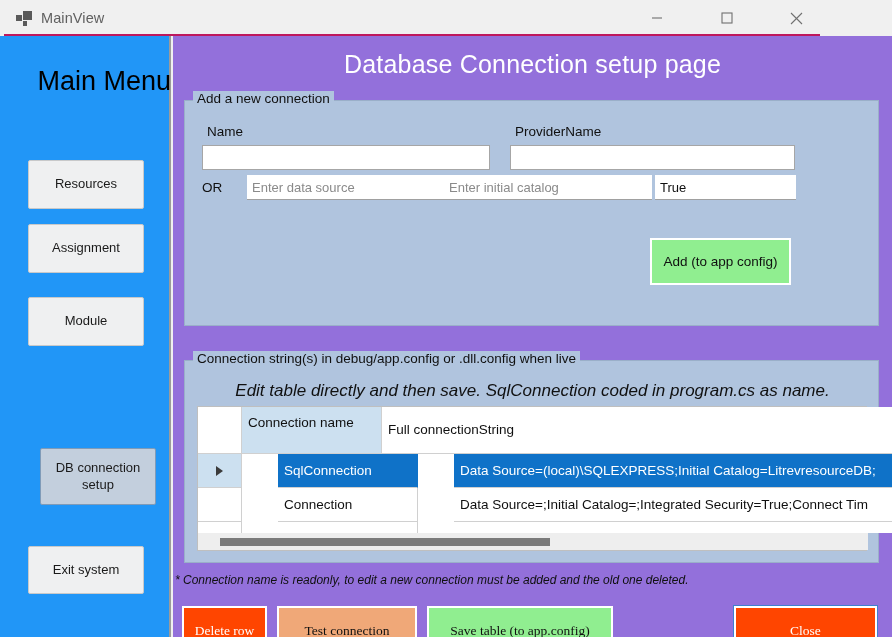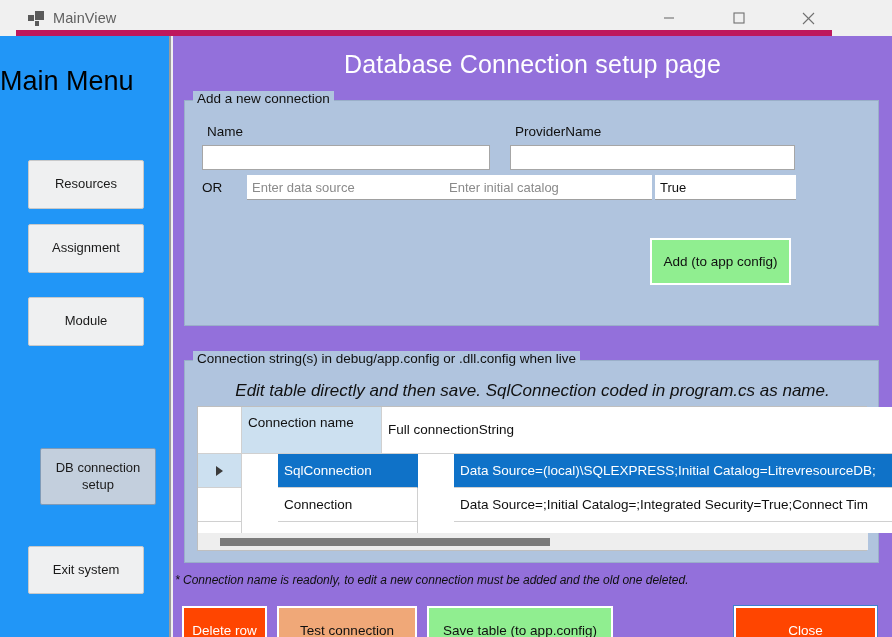--- a/index.html
+++ b/index.html
@@ -13,24 +13,24 @@
   }
   #app {
     position: relative;
     width: 892px; height: 637px;
     background: #f0f0f0;
     overflow: hidden;
   }
 
   
   #titlebar {
-    position: absolute; left: 16px; top: 0;
+    position: absolute; left: 4px; top: 0;
     width: 816px; height: 36px;
     background: #f0f0f0;
-    border-bottom: 6px solid #be185d;
+    border-bottom: 2px solid #be185d;
   }
   #title-left {
     position: absolute; left: 12px; top: 0; height: 36px;
     display: flex; align-items: center; gap: 9px;
   }
   .win-icon { width: 16px; height: 15px; position: relative; display: block; }
   .win-icon i {
     position: absolute; background: #5a5a5a; display: block;
   }
   .win-icon .sq-a { left: 0px; top: 4px; width: 6px; height: 6px; }
@@ -51,21 +51,21 @@
 
   
   #sidebar {
     position: absolute; left: 0; top: 36px;
     width: 171px; height: 601px;
     background: #2196f7;
     border-right: 2px solid #9b9b9b;
   }
   #main-menu-title {
     position: absolute; left: 0; top: 30px; width: 171px;
-    text-align: left;
+    text-align: right;
     font-size: 27px; color: #000000;
     white-space: nowrap;
   }
   .side-btn {
     position: absolute; left: 28px; width: 116px;
     background: #eff0f1;
     border: 1px solid #c8c9ca;
     border-radius: 2px;
     color: #1a1a1a; font-size: 13px;
     display: flex; align-items: center; justify-content: center;
@@ -221,21 +221,21 @@
     background: #7b7b7b;
   }
 
   #gb-strings-footnote {
     position: absolute; left: 2px; top: 537px;
     font-size: 12px; font-style: italic; color: #101010;
     white-space: nowrap;
   }
 
   
-  #bottombar { position: absolute; left: 0; top: 559px; width: 719px; height: 42px; }
+  #bottombar { position: absolute; left: 0; top: 559px; width: 719px; height: 42px; font-family: Liberation Serif, serif; }
   .bbtn {
     position: absolute;
     border: 2px solid #ffffff;
     font-size: 13.5px;
     display: flex; align-items: center; justify-content: center;
     text-align: center; line-height: 1.3;
     cursor: default;
   }
   #btn-delete { left: 9px;   top: 11px; width: 85px;  height: 50px; background:#ff4500; color:#ffffff; }
   #btn-test   { left: 104px; top: 11px; width: 140px; height: 50px; background:#f0a878; color:#101010; }

